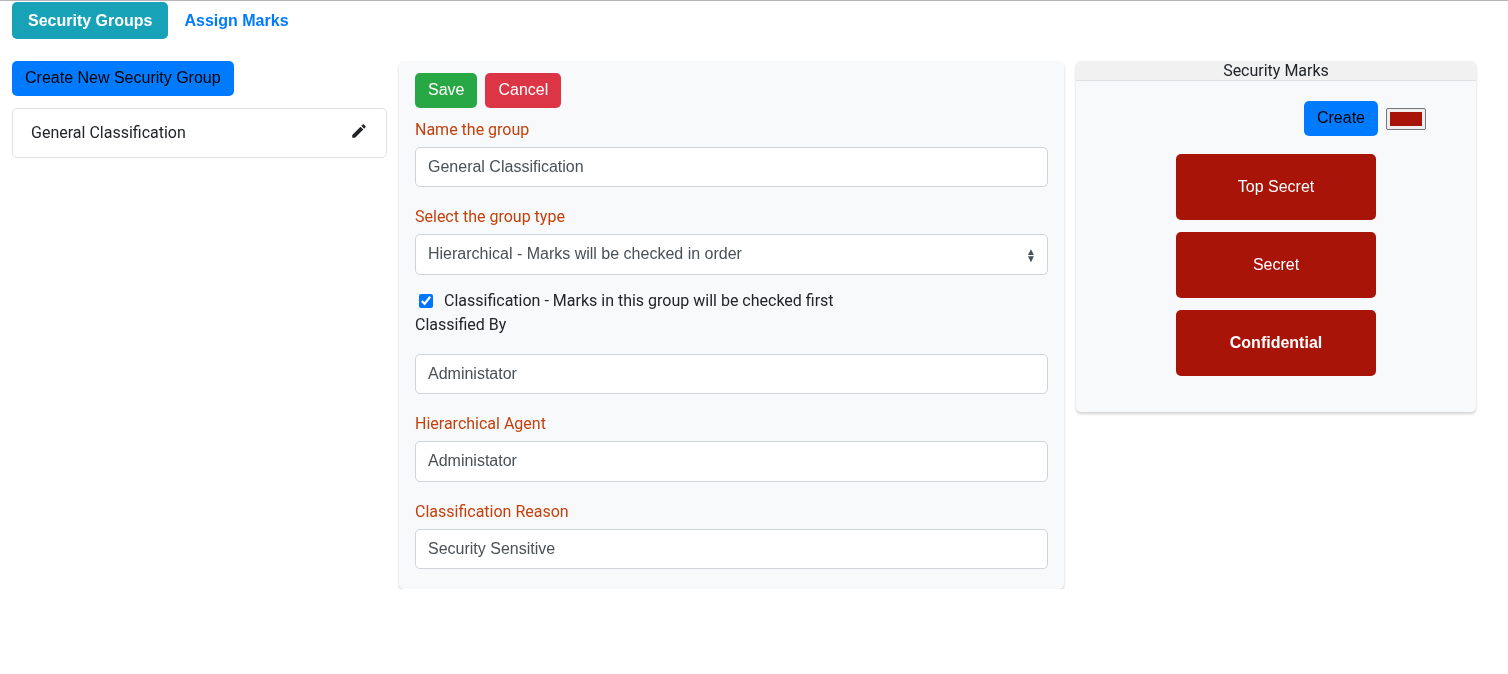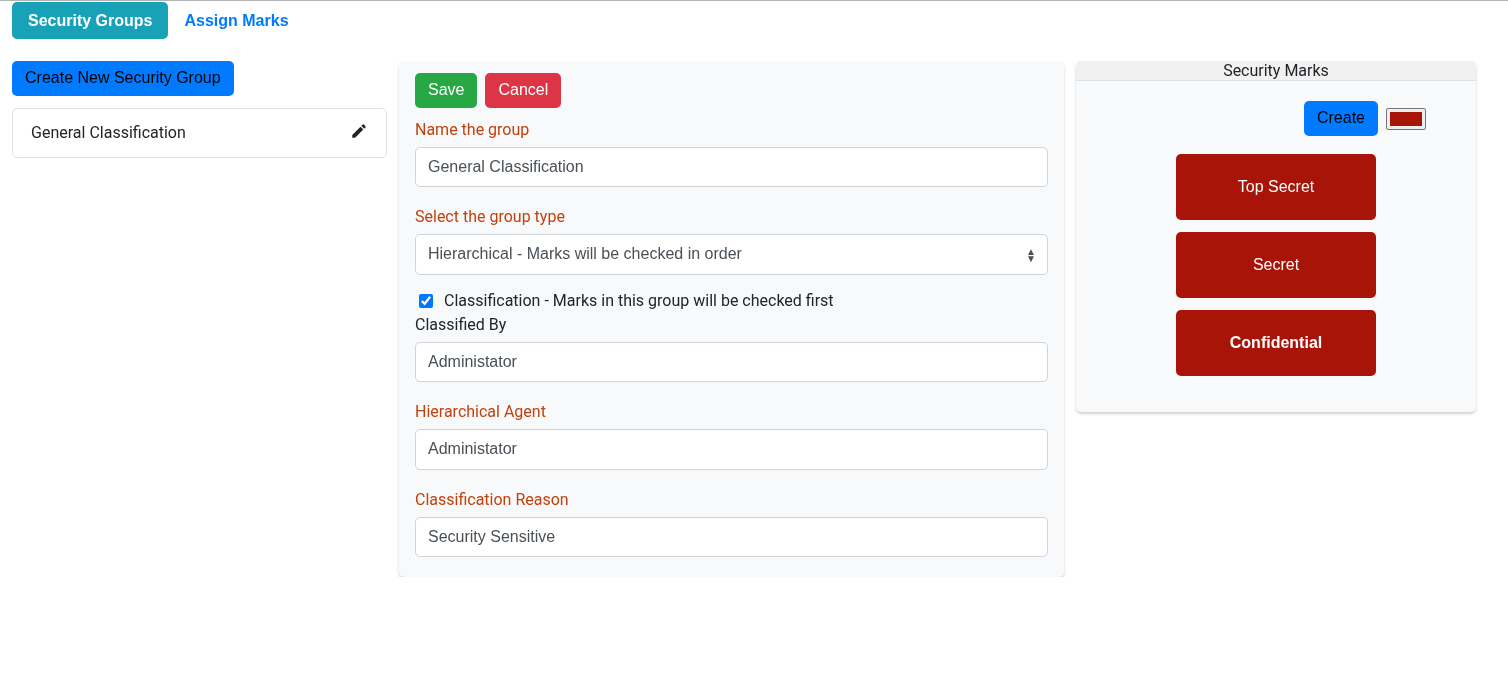--- a/index.html
+++ b/index.html
@@ -134,21 +134,21 @@
     margin-top: 16px;
     font-size: 16px;
   }
   .checkbox-row input[type="checkbox"] {
     width: 14px;
     height: 14px;
     accent-color: #0075ff;
   }
   .sub-label {
     margin-top: 4px;
-    margin-bottom: 8px;
+    margin-bottom: 20px;
     font-size: 16px;
   }
 
   .marks-card {
     background: #f8f9fa;
     border-radius: 5px;
     box-shadow: 0 2px 3px rgba(0,0,0,0.18);
   }
   .marks-header {
     text-align: center;

